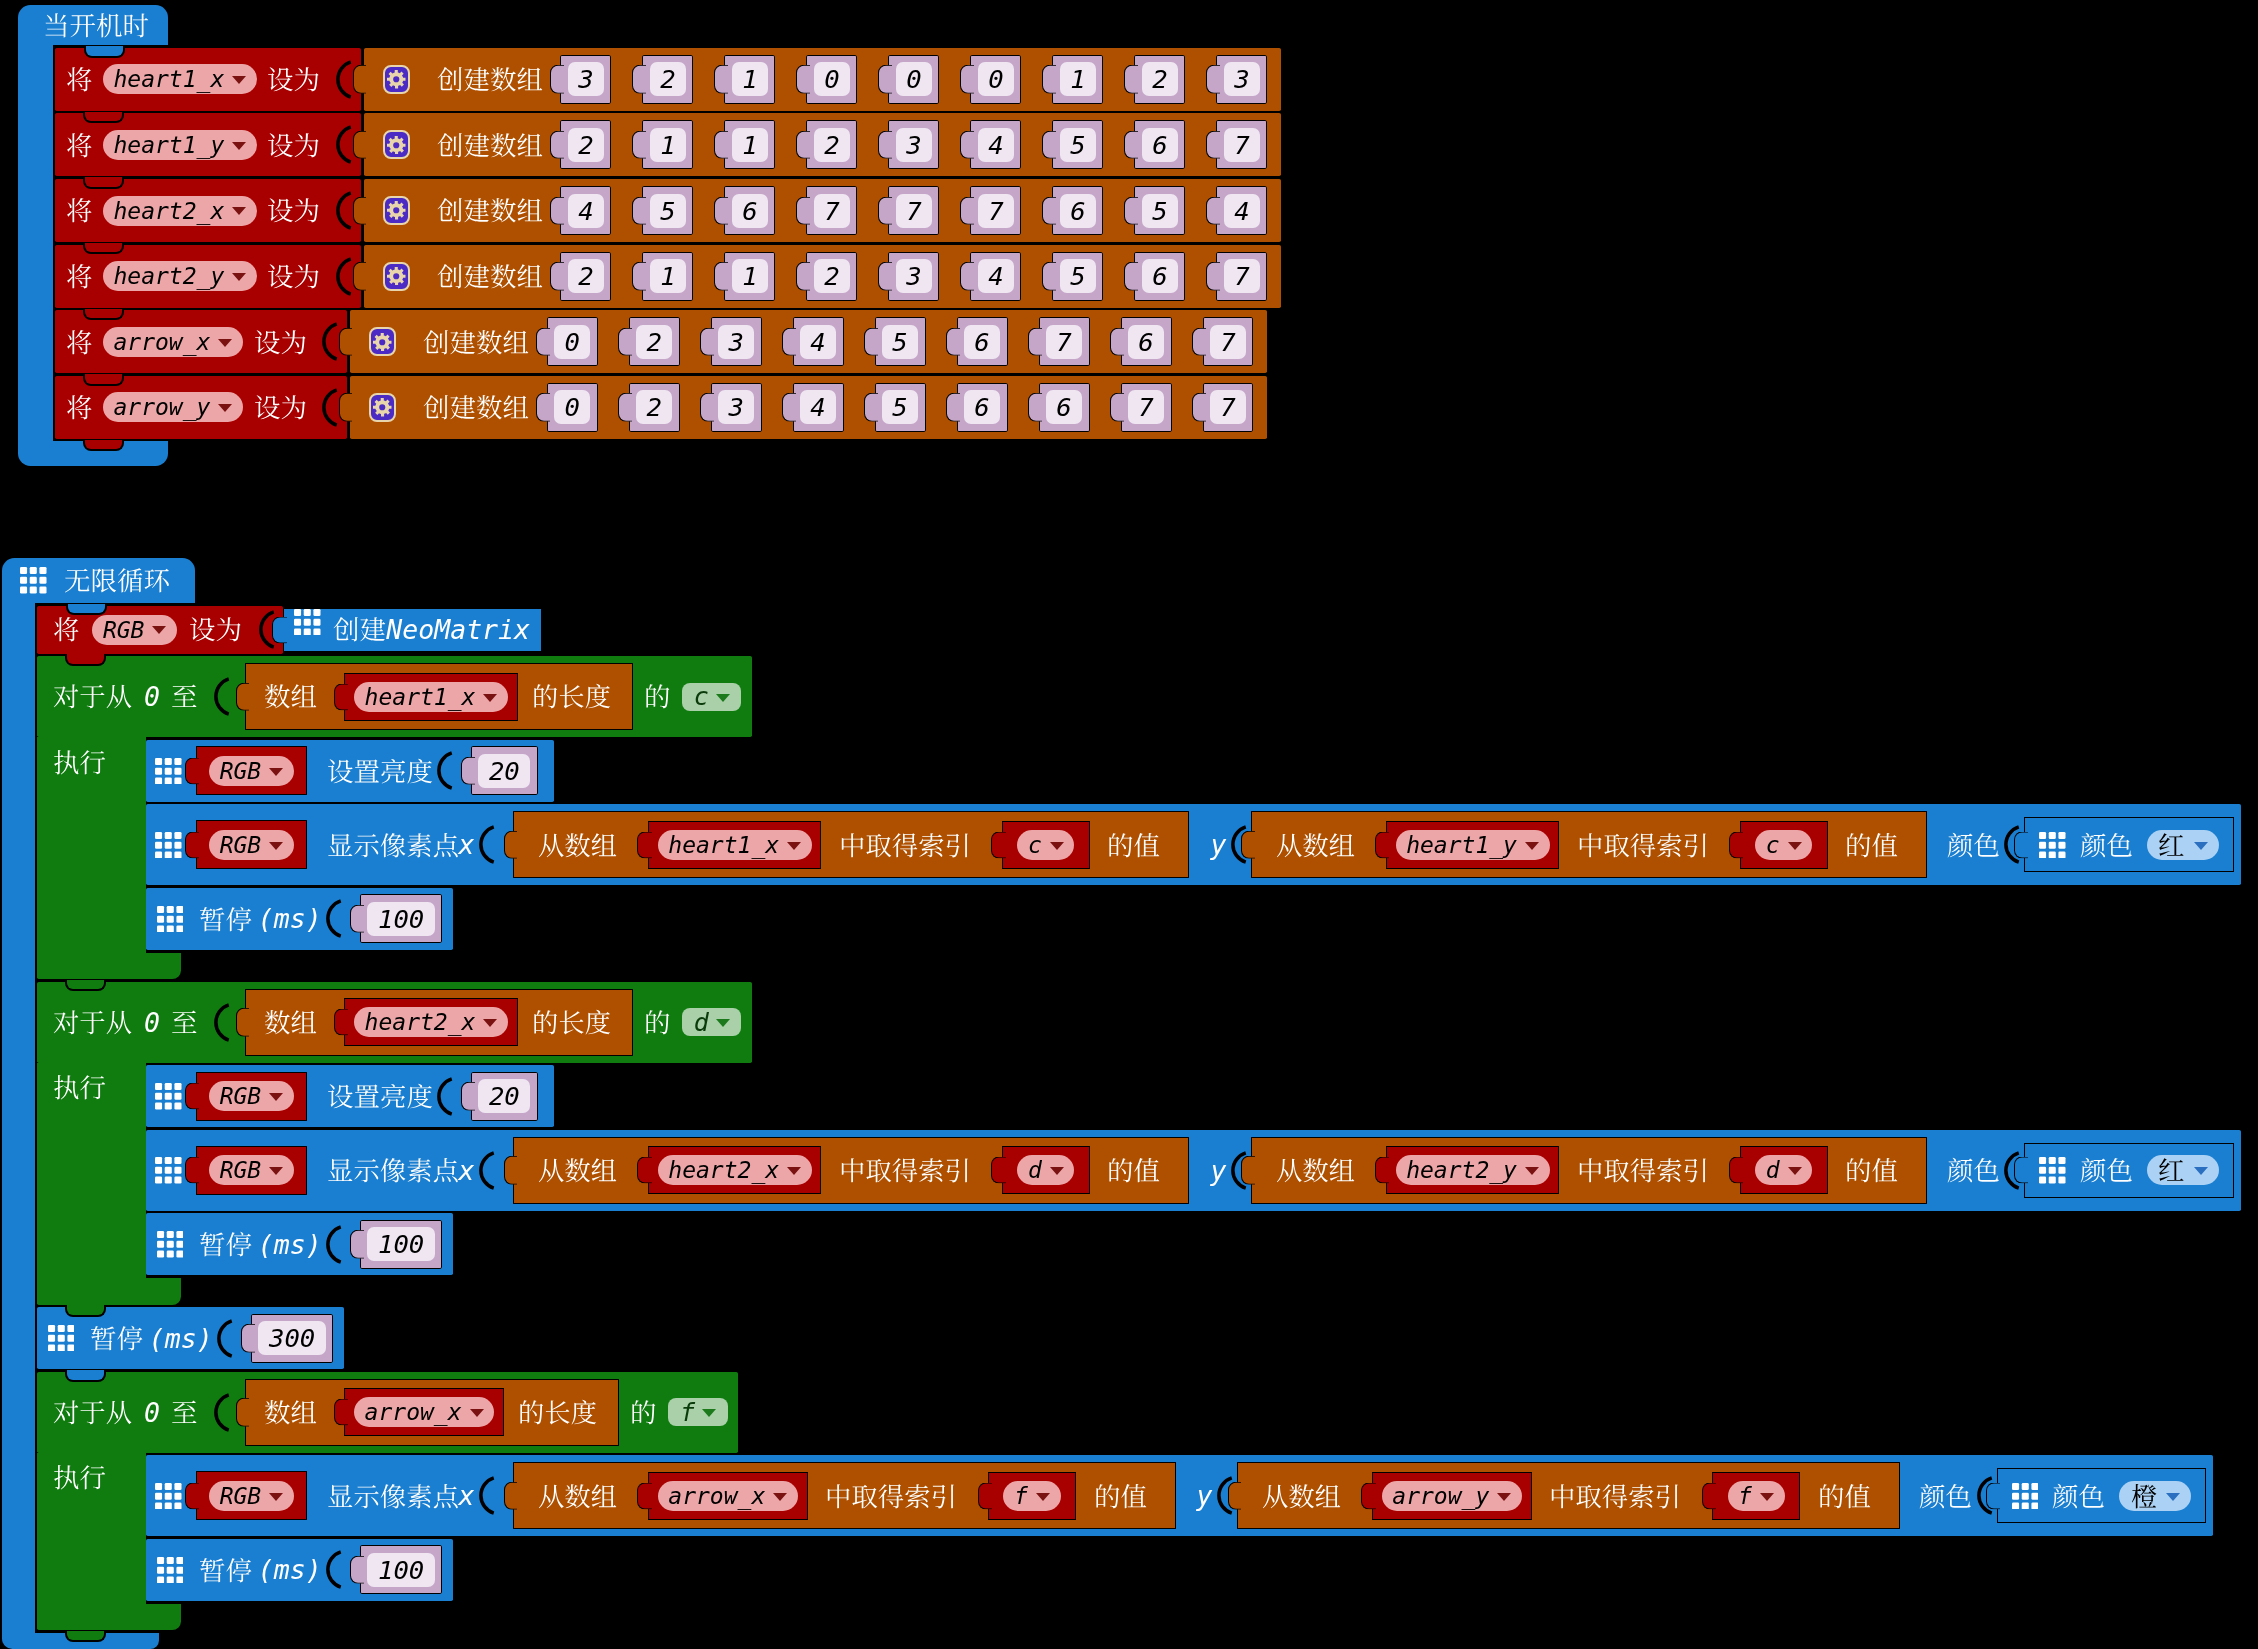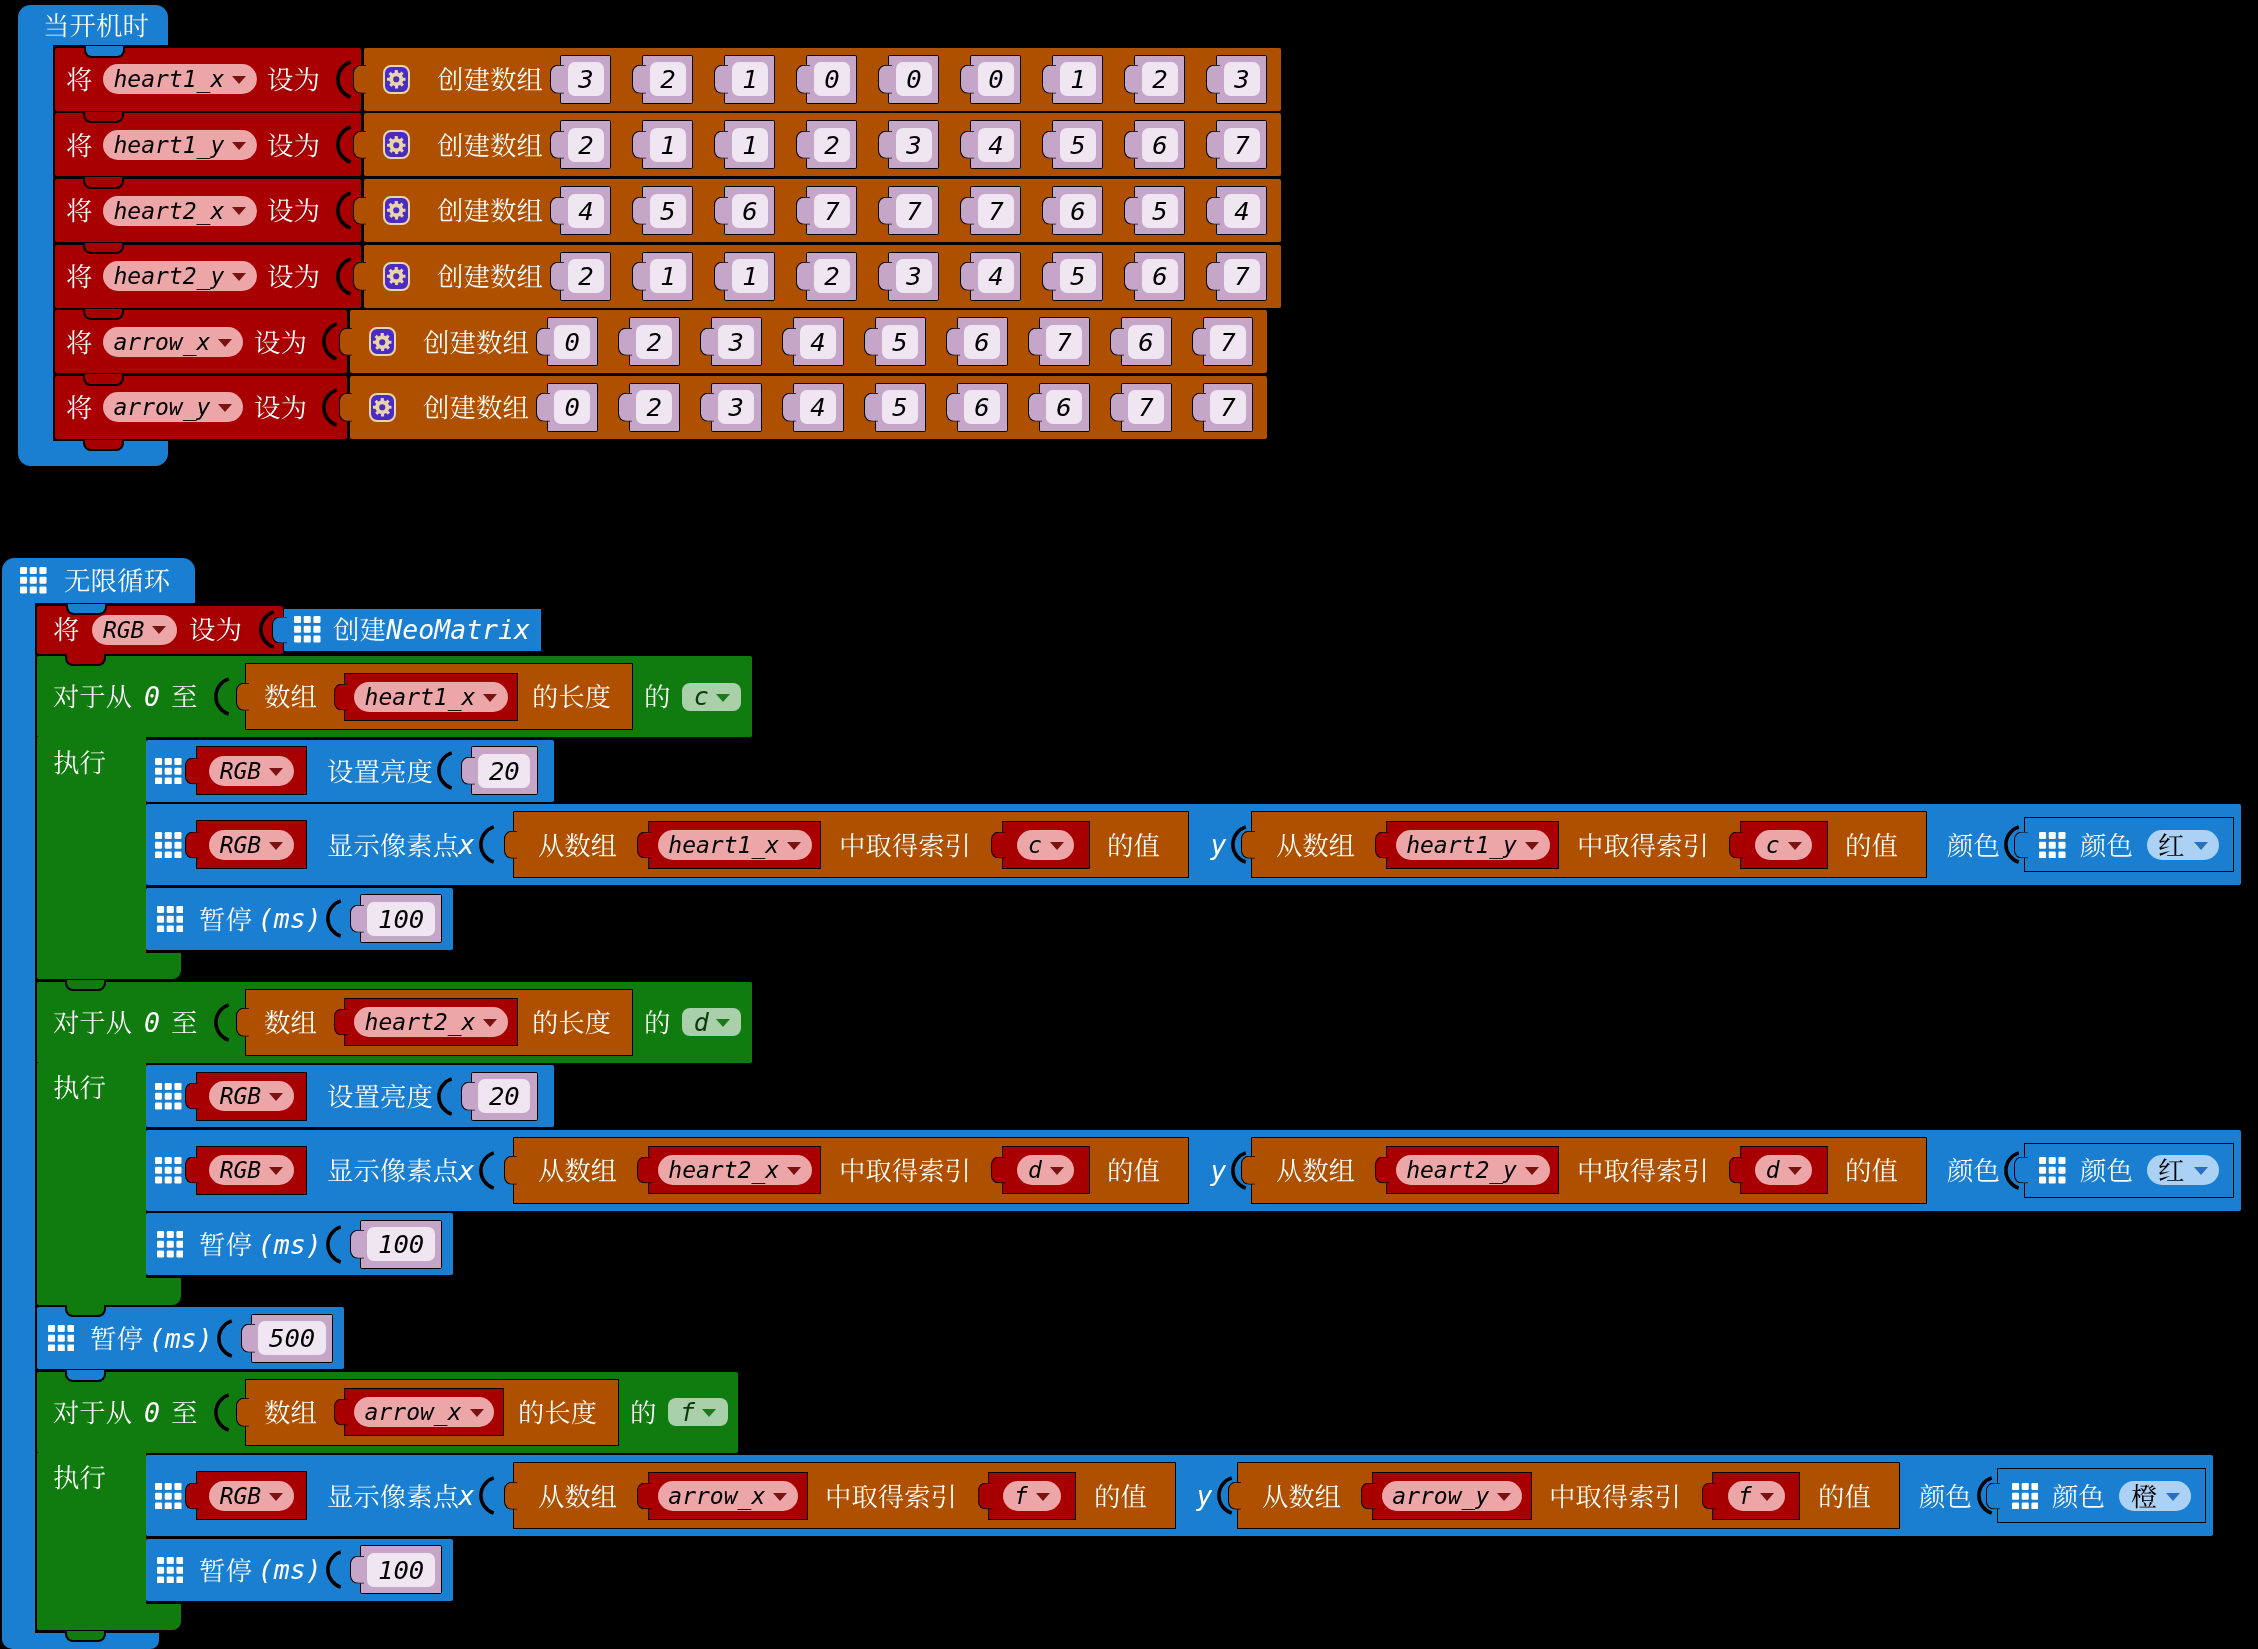--- a/index.html
+++ b/index.html
@@ -93,21 +93,21 @@
 .forever{left:1.8px;top:558px;}
 .forever .hat{width:193px;height:45px;padding-left:18.5px;gap:17px;}
 .forever .hat .hat-bump{position:absolute;left:64px;bottom:-12.4px;}
 .forever .gutter{width:33px;}
 .forever .lip{width:157px;height:16px;border-radius:0 0 8.8px 10.6px;}
 
 
 .setrgb{position:relative;display:flex;align-items:center;height:48px;}
 .setrgb .set-core{display:flex;align-items:center;height:100%;background:var(--red);
   gap:12.4px;padding:0 3.5px 0 16px;border-radius:1.8px;}
-.blue-rep{position:relative;display:inline-flex;align-items:center;height:44px;
+.blue-rep{position:relative;display:inline-flex;height:44px;
   background:var(--blue);border:1.8px solid #000;
   padding:0 10.6px;gap:12.4px;color:#fff;font-size:26.5px;}
 .blue-rep::before{content:"";position:absolute;left:-11.5px;top:50%;transform:translateY(-50%);
   width:13.2px;height:25px;background:var(--blue);border-radius:8px 0 0 8px;
   border:1.8px solid #000;border-right:none;}
 .setrgb .bottom-bump{position:absolute;left:28px;bottom:-12.4px;}
 
 
 .for-loop{position:relative;}
 .for-header{display:flex;align-items:center;height:81px;background:var(--green);
@@ -1307,21 +1307,21 @@
                   <path transform="translate(0.00 26.40) scale(0.03 -0.03)" d="M312 814 222 845C213 816 198 774 181 730H36L44 700H169C153 659 136 618 121 585C104 581 85 574 73 567L140 509L173 540H276V468C178 459 96 452 50 450L83 369C92 372 102 378 107 391L276 424V306H286C318 306 338 321 338 325V437L502 474L500 491L338 474V540H477C491 540 500 545 503 556C474 583 429 619 429 619L388 570H337V638C362 641 370 650 373 664L278 675V570H178C195 608 216 655 234 700H491C505 700 515 705 517 716C486 745 436 782 436 782L393 730H246L272 798C296 794 307 803 312 814ZM731 139H275V249H731ZM731 110V-3H275V110ZM275 -56V-32H731V-70H741C763 -70 796 -56 797 -50V239C814 242 830 250 836 257L757 317L722 278H281L211 311V-78H221C248 -78 275 -63 275 -56ZM802 344V557H936C949 557 959 562 961 573C931 602 880 642 880 642L836 586H599V597V707C694 715 799 734 867 752C889 742 907 742 916 751L840 820C789 793 697 757 613 732L538 763V597C538 499 524 399 421 318L433 304C564 372 593 470 598 557H739V326H749C781 326 802 340 802 344Z"></path>
                   <path transform="translate(30.00 26.40) scale(0.03 -0.03)" d="M565 847 554 839C583 814 609 769 612 731C672 684 732 807 565 847ZM871 773 822 714H322L330 684H931C945 684 954 689 957 700C924 731 871 773 871 773ZM260 559 225 573C261 639 293 710 320 785C342 784 354 793 358 804L255 837C205 648 117 459 32 339L47 330C89 370 128 419 165 474V-77H177C202 -77 229 -61 230 -55V541C247 543 257 550 260 559ZM787 589V485H470V589ZM470 434V455H787V427H797C819 427 851 443 852 449V580C869 583 884 591 890 598L813 656L778 619H475L405 650V414H415C441 414 470 428 470 434ZM820 299 777 251H359L367 221H599V19C599 6 594 1 576 1C554 1 446 9 446 9V-6C494 -13 521 -21 536 -32C549 -43 556 -60 558 -80C650 -72 664 -35 664 18V221H875C889 221 899 226 902 237C869 265 820 299 820 299ZM363 426H346C349 384 325 335 300 317C280 305 268 284 278 264C289 243 323 246 342 261C359 277 372 305 374 345H870L850 279L864 273C886 288 921 317 941 335C960 336 971 338 979 344L907 414L867 374H373C372 390 368 407 363 426Z"></path>
                 </svg>
               </span>
               <span class="mono-w">(ms)</span>
             </span>
             <svg class="socket" width="19.4" height="41" viewBox="0 0 22 46">
               <path d="M19 3 A 21 21 0 0 0 19 43" fill="none" stroke="#000" stroke-width="4"></path>
             </svg>
             <span class="num-slot">
-              <span class="num-field">500</span>
+              <span class="num-field">300</span>
             </span>
             <span class="bump blue bottom-bump"></span>
           </div>
 
           <div class="for-loop" style="--i: 2;">
             <div class="for-header">
               <span class="cjk" aria-label="对于从">
                 <svg width="79" height="26.5" viewBox="0 0 90 30" fill="#fff" aria-hidden="true">
                   <path transform="translate(0.00 26.40) scale(0.03 -0.03)" d="M487 455 477 445C541 386 574 293 592 237C657 178 715 354 487 455ZM878 652 833 589H804V795C828 798 838 807 841 821L739 833V589H439L447 560H739V28C739 12 733 6 711 6C688 6 564 14 564 14V-1C617 -7 646 -16 664 -28C680 -40 687 -57 690 -77C792 -68 804 -31 804 22V560H932C945 560 955 565 958 576C929 608 878 652 878 652ZM114 577 100 567C165 507 224 428 271 348C212 206 131 72 29 -30L44 -42C158 48 243 162 307 285C343 215 371 147 385 95C423 7 490 61 429 195C408 241 377 294 337 348C386 456 419 569 442 675C465 677 475 679 482 689L409 757L369 715H48L57 685H373C355 593 329 497 293 403C244 462 185 521 114 577Z"></path>
                   <path transform="translate(30.00 26.40) scale(0.03 -0.03)" d="M118 752 126 723H470V454H43L52 425H470V29C470 12 464 5 442 5C416 5 286 15 286 15V0C343 -7 373 -16 393 -28C408 -39 417 -57 418 -78C524 -69 537 -27 537 26V425H929C944 425 954 430 957 440C919 474 858 520 858 520L806 454H537V723H862C876 723 885 728 888 739C851 771 792 817 792 817L740 752Z"></path>

